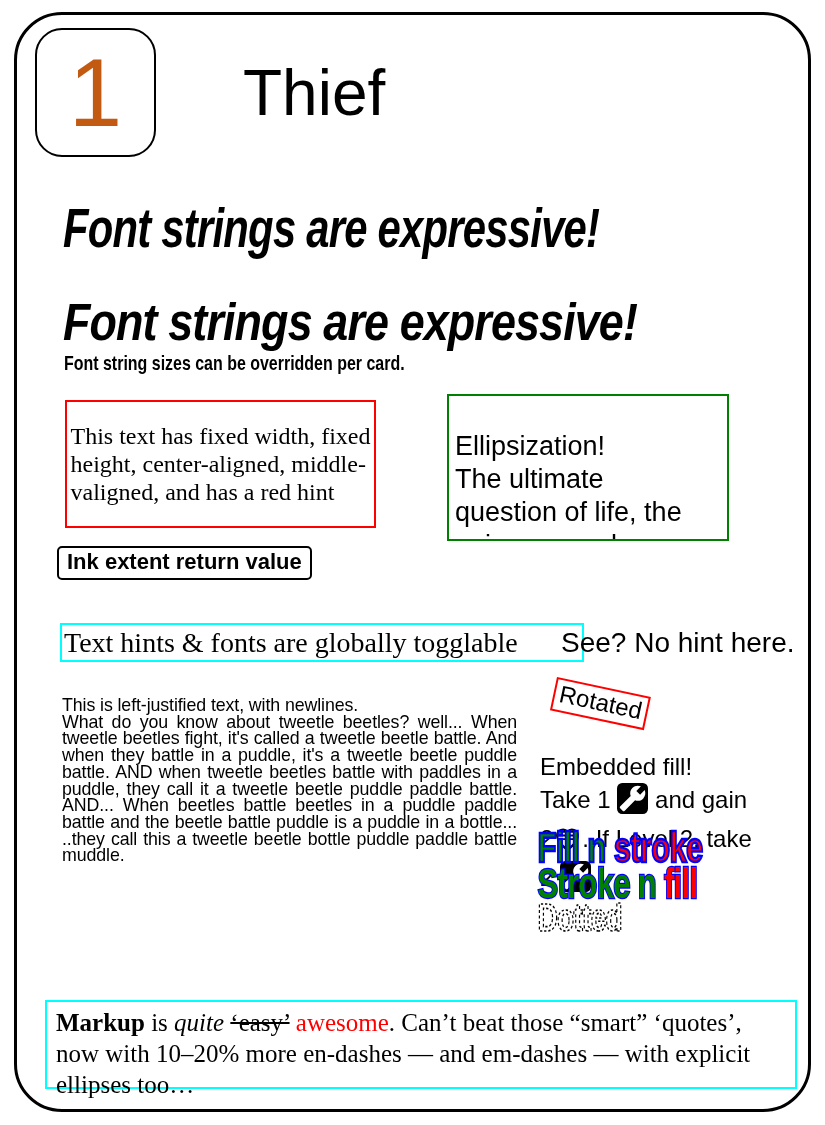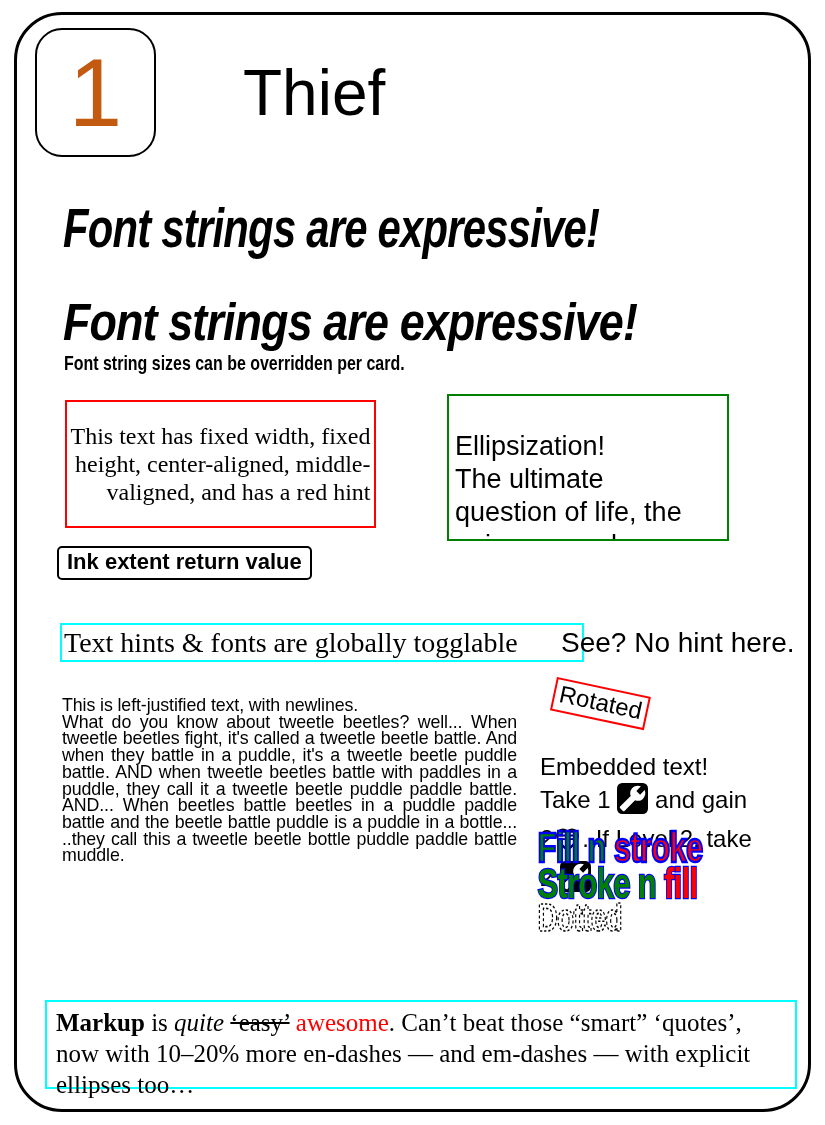--- a/index.html
+++ b/index.html
@@ -34,21 +34,21 @@
     font-style:italic; transform:scaleX(0.88); transform-origin:left top;
     white-space:nowrap; letter-spacing:-1px;
   }
   .sub {
     position:absolute; left:64px; top:351px; font-size:21px; font-weight:bold;
     transform:scaleX(0.76); transform-origin:left top; white-space:nowrap;
   }
   .fixed-box {
     position:absolute; left:65px; top:400px; width:311px; height:128px;
     border:2px solid #ff0000; display:flex; align-items:center; justify-content:center;
-    text-align:right; font-family:"Liberation Serif", serif; font-size:24px;
+    text-align:left; font-family:"Liberation Serif", serif; font-size:24px;
     line-height:28px; white-space:pre-line;
   }
   .ink-extent {
     position:absolute; left:57px; top:546px; border:2.5px solid #000;
     border-radius:5px; padding:1px 8px 3px 8px;
     font-size:22px; font-weight:bold; white-space:nowrap;
   }
   .ellipsis-box {
     position:absolute; left:447px; top:394px; width:282px; height:147px;
     border:2.5px solid #008000; padding:1px 6px;
@@ -132,21 +132,21 @@
   <div class="rotated-box">
     <span>Rotated</span>
   </div>
 
   <div class="tweetle">
     <div class="intro">This is left-justified text, with newlines.</div>
     <div class="body">What do you know about tweetle beetles? well... When tweetle beetles fight, it's called a tweetle beetle battle. And when they battle in a puddle, it's a tweetle beetle puddle battle. AND when tweetle beetles battle with paddles in a puddle, they call it a tweetle beetle puddle paddle battle. AND... When beetles battle beetles in a puddle paddle battle and the beetle battle puddle is a puddle in a bottle... ..they call this a tweetle beetle bottle puddle paddle battle muddle.</div>
   </div>
 
   <div class="embedded">
-    <div>Embedded text!</div>
+    <div>Embedded fill!</div>
     <div><span>Take 1 </span><span class="icon"><svg width="31" height="31" viewBox="0 0 24 24">
             <rect x="0" y="0" width="24" height="24" rx="4" fill="#000"></rect>
             <g transform="translate(24,0) scale(-1,1)">
               <path fill="#fff" d="M21.6 18.2l-8.2-8.2c.8-2.1.4-4.5-1.3-6.2C10.3 2 7.6 1.6 5.5 2.6L9 6.1 6.1 9 2.6 5.5c-1 2.1-.6 4.8 1.2 6.6 1.7 1.7 4.1 2.1 6.2 1.3l8.2 8.2c.35.35.9.35 1.25 0l2.1-2.1c.4-.35.4-.95.05-1.3z"></path>
             </g>
           </svg></span><span> and gain</span></div>
     <div><span>2</span><span class="icon"><svg width="29" height="29" viewBox="0 0 24 24">
             <defs>
               <clipPath id="hclip">
                 <path d="M12 21.3S3.4 15.6 3.4 9.6a4.8 4.8 0 0 1 8.6-3 4.8 4.8 0 0 1 8.6 3c0 6-8.6 11.7-8.6 11.7z"></path>

